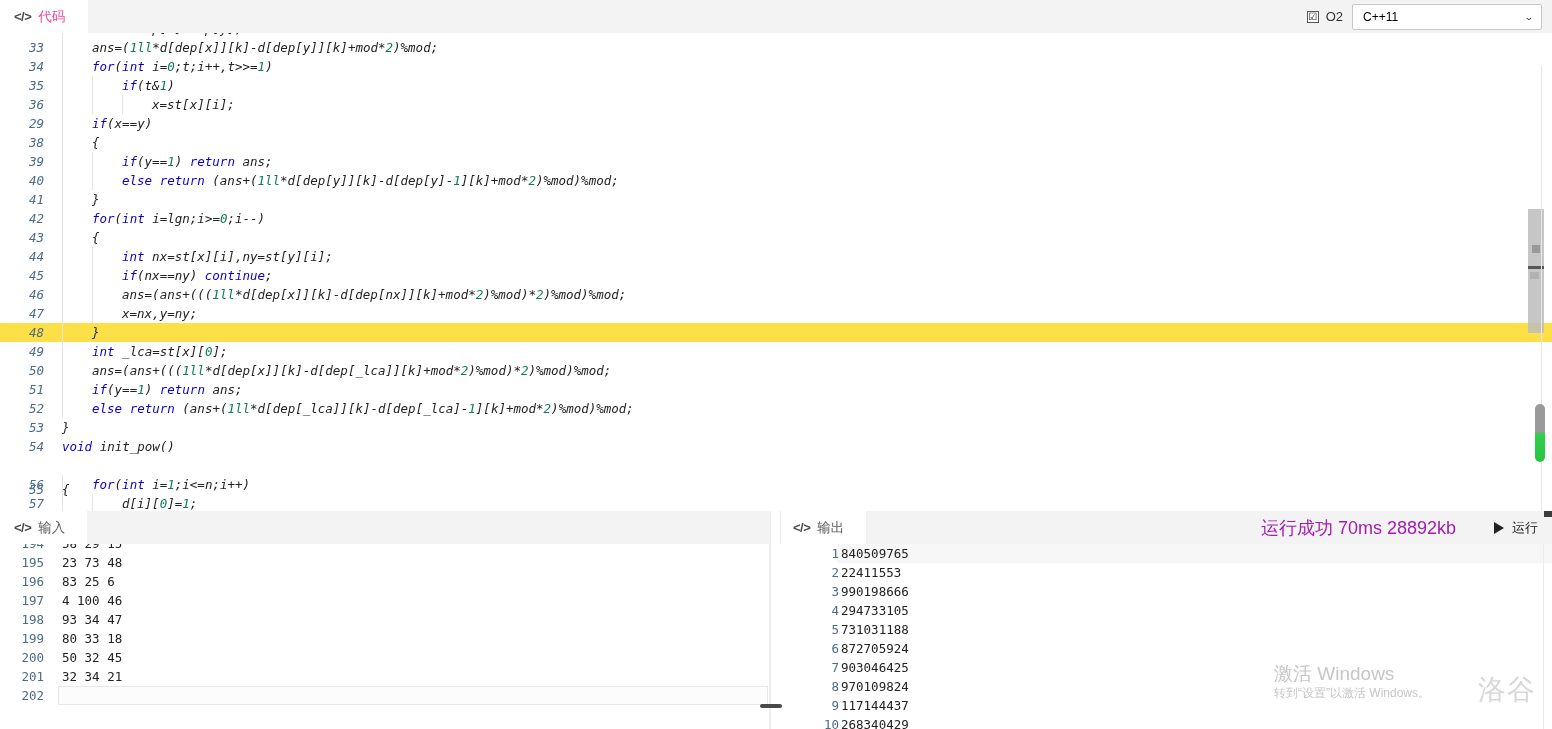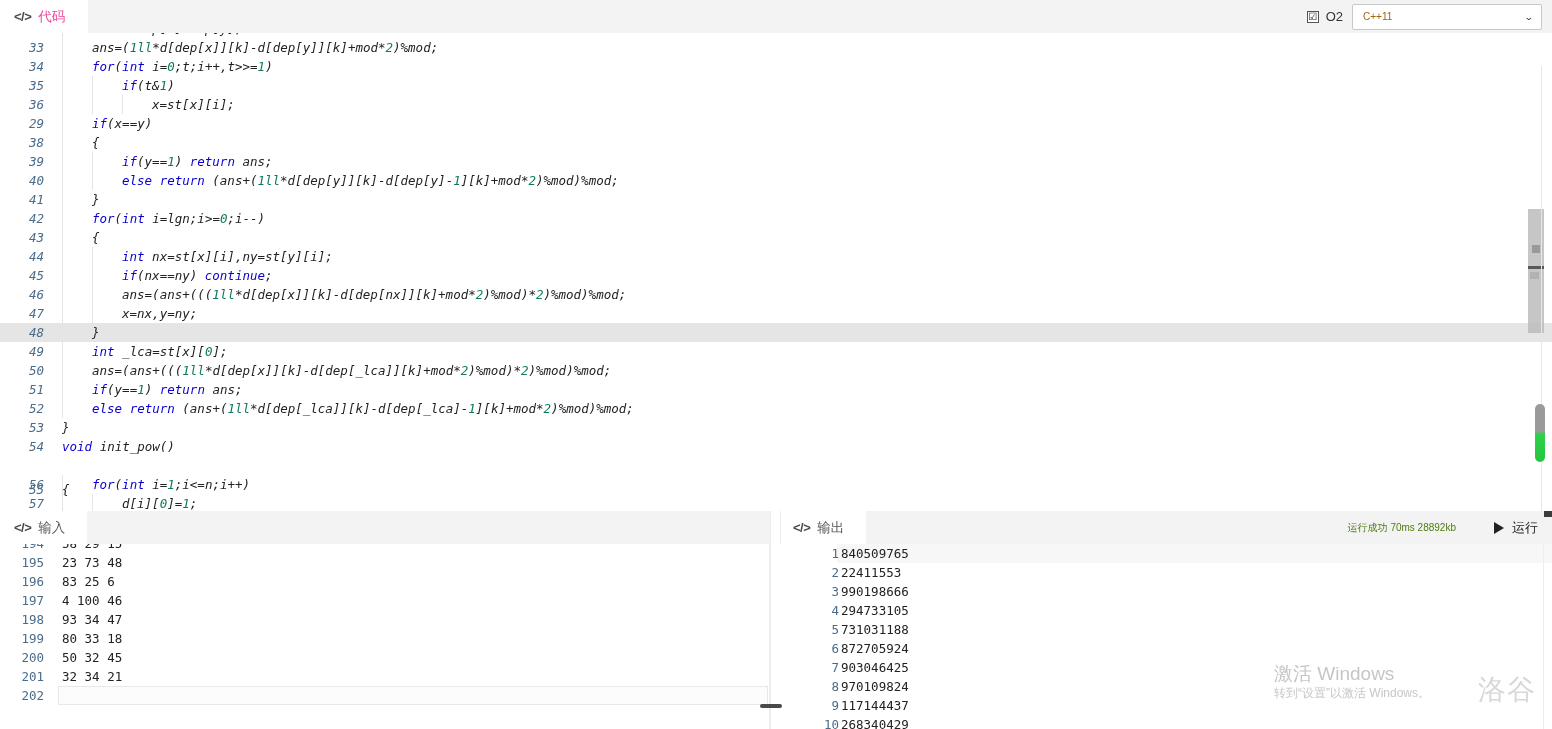--- a/index.html
+++ b/index.html
@@ -32,34 +32,34 @@
     width:12px;height:12px;border:1px solid #555;box-sizing:border-box;
     display:flex;align-items:center;justify-content:center;background:#fff;
     font-size:10px;line-height:10px;color:#222;
   }
   .o2label{font-size:13px;color:#333;}
   .lang-select{
     width:190px;height:26px;background:#fff;border:1px solid #c8c8c8;border-radius:2px;
     display:flex;align-items:center;justify-content:space-between;
     padding:0 8px 0 10px;box-sizing:border-box;
   }
-  .lang-select .val{font-size:10px;color:#a16207;}
+  .lang-select .val{font-size:12px;color:#000000;}
   .lang-select .chev{font-size:9px;color:#333;transform:scaleX(1.35);}
 
   
   .editor{
     position:absolute;left:0;top:33px;width:1552px;height:478px;
     background:#ffffff;overflow:hidden;
   }
   .code-scroll{position:absolute;left:0;top:0;width:1552px;height:478px;font-style:italic;}
   .cline{
     position:relative;height:19px;line-height:19px;white-space:pre;
     font-family:"DejaVu Sans Mono", monospace;font-size:12.5px;
   }
-  .cline.hl{background:#e5e5e5;}
+  .cline.hl{background:#fde047;}
   .gut{
     position:absolute;left:0;top:0;width:44px;text-align:right;
     color:#4a6b8a;font-size:12.5px;font-family:"DejaVu Sans Mono", monospace;
   }
   .ctext{position:absolute;left:62px;top:0;color:#222;}
   .ind{position:absolute;top:0;width:1px;height:19px;background:#e4e4e4;}
   .k{color:#0b00cf;}
   .n{color:#0d7a5f;}
 
   
@@ -86,21 +86,21 @@
     display:flex;align-items:center;gap:7px;padding:0 22px 0 14px;box-sizing:border-box;
   }
   .panel-tab .codeicon{color:#4a4a4a;font-size:13px;font-weight:bold;letter-spacing:-0.5px;}
   .panel-tab .t{color:#5a5a5a;font-size:13.5px;}
 
   .in-head{left:0;width:770px;}
   .out-head{left:779px;width:773px;}
 
   .runinfo{
     position:absolute;right:96px;top:0;height:33px;display:flex;align-items:center;
-    font-size:10px;color:#4d7c0f;
+    font-size:18px;color:#a21caf;
   }
   .runbtn{
     position:absolute;right:14px;top:0;height:33px;display:flex;align-items:center;gap:8px;
     font-size:13px;color:#222;
   }
   .play{
     width:0;height:0;border-left:10px solid #222;border-top:6px solid transparent;
     border-bottom:6px solid transparent;
   }
 

